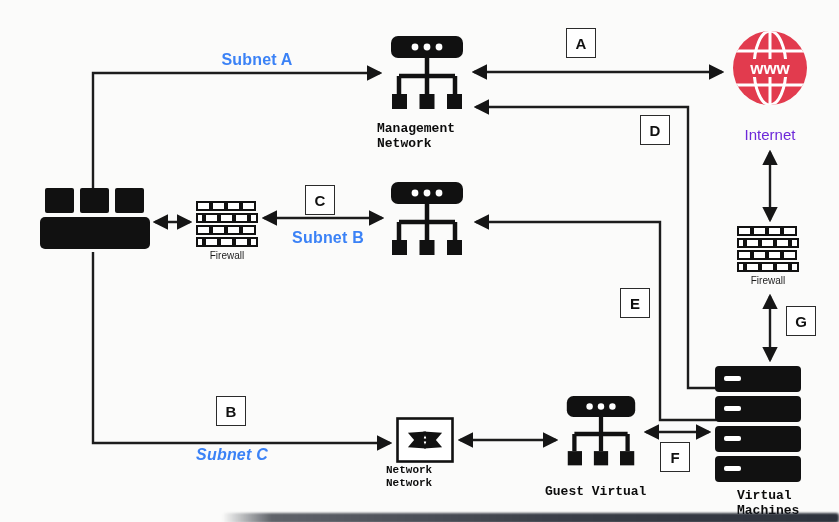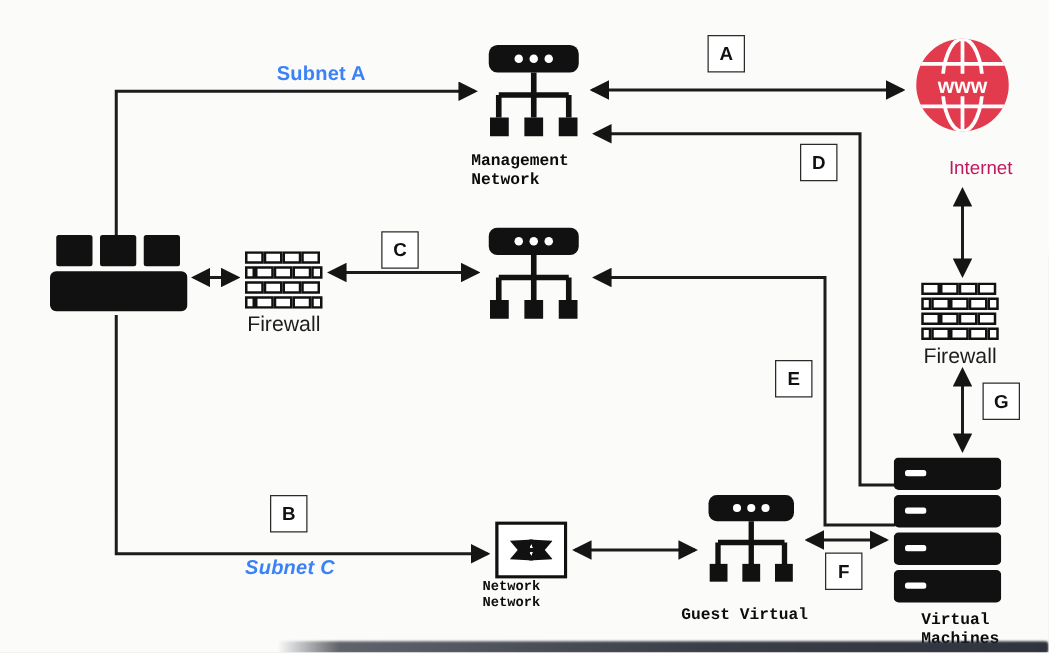--- a/index.html
+++ b/index.html
@@ -5,22 +5,22 @@
   * { margin:0; padding:0; box-sizing:border-box; }
   html,body { background:#e9e9e9; }
   body { font-family:"Liberation Sans", sans-serif; }
   .canvas {
     position:relative; width:839px; height:522px;
     background:#fbfbfa; overflow:hidden; color:#111;
   }
   .abs { position:absolute; }
   .wires { position:absolute; left:0; top:0; pointer-events:none; }
   .node-label { font-weight:bold; font-size:13px; line-height:1.18; text-align:left; color:#0c0c0c;font-family:Liberation Mono, monospace; }
-  .plain-label { font-size:15px; text-align:right; color:#be185d; }
-  .small-label { font-size:17px; text-align:center; color:#1d1d1d; }
+  .plain-label { font-size:15px; text-align:center; color:#6d28d9; }
+  .small-label { font-size:10px; text-align:center; color:#1d1d1d; }
   .subnet { font-weight:bold; font-size:16px; text-align:center; color:#3b82f6; letter-spacing:.2px; }
   .letterbox {
     width:30px; height:30px; background:#fff; border:1.6px solid #2b2b2b;
     display:flex; align-items:center; justify-content:center;
     font-weight:bold; font-size:15px; color:#111;
   }
   .bottom-smear {
     left:222px; top:513px; width:617px; height:10px; border-radius:3px;
     background:linear-gradient(90deg, rgba(30,35,45,0) 0%, rgba(30,35,45,.7) 8%, rgba(24,29,40,.85) 55%, rgba(24,29,40,.9) 100%);
     filter:blur(1px);
@@ -190,20 +190,21 @@
     <g fill="#fff">
       <rect x="9" y="10" width="17" height="5" rx="2"></rect>
       <rect x="9" y="40" width="17" height="5" rx="2"></rect>
       <rect x="9" y="70" width="17" height="5" rx="2"></rect>
       <rect x="9" y="100" width="17" height="5" rx="2"></rect>
     </g>
   </svg>
   <div class="abs node-label" style="left:700px; top:488px; width:116px;margin-left:37px;">Virtual Machines</div>
 
   <div class="abs subnet" style="left:207px; top:51px; width:100px;">Subnet A</div>
+  <div class="abs subnet" style="left:278px; top:229px; width:100px;">Subnet B</div>
   <div class="abs subnet" style="left:182px; top:446px; width:100px;font-style:italic;">Subnet C</div>
 
   <div class="abs letterbox" style="left:566px; top:28px;">A</div>
   <div class="abs letterbox" style="left:216px; top:396px;">B</div>
   <div class="abs letterbox" style="left:305px; top:185px;">C</div>
   <div class="abs letterbox" style="left:640px; top:115px;">D</div>
   <div class="abs letterbox" style="left:620px; top:288px;">E</div>
   <div class="abs letterbox" style="left:660px; top:442px;">F</div>
   <div class="abs letterbox" style="left:786px; top:306px;">G</div>
 

